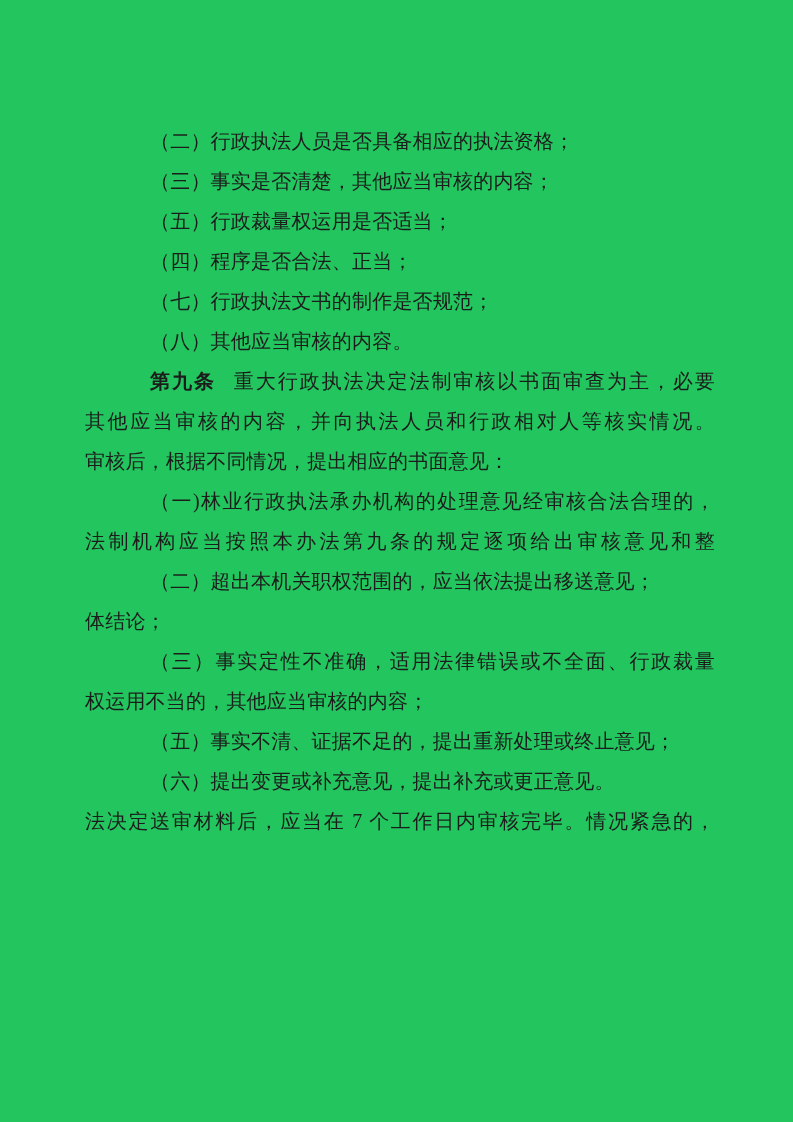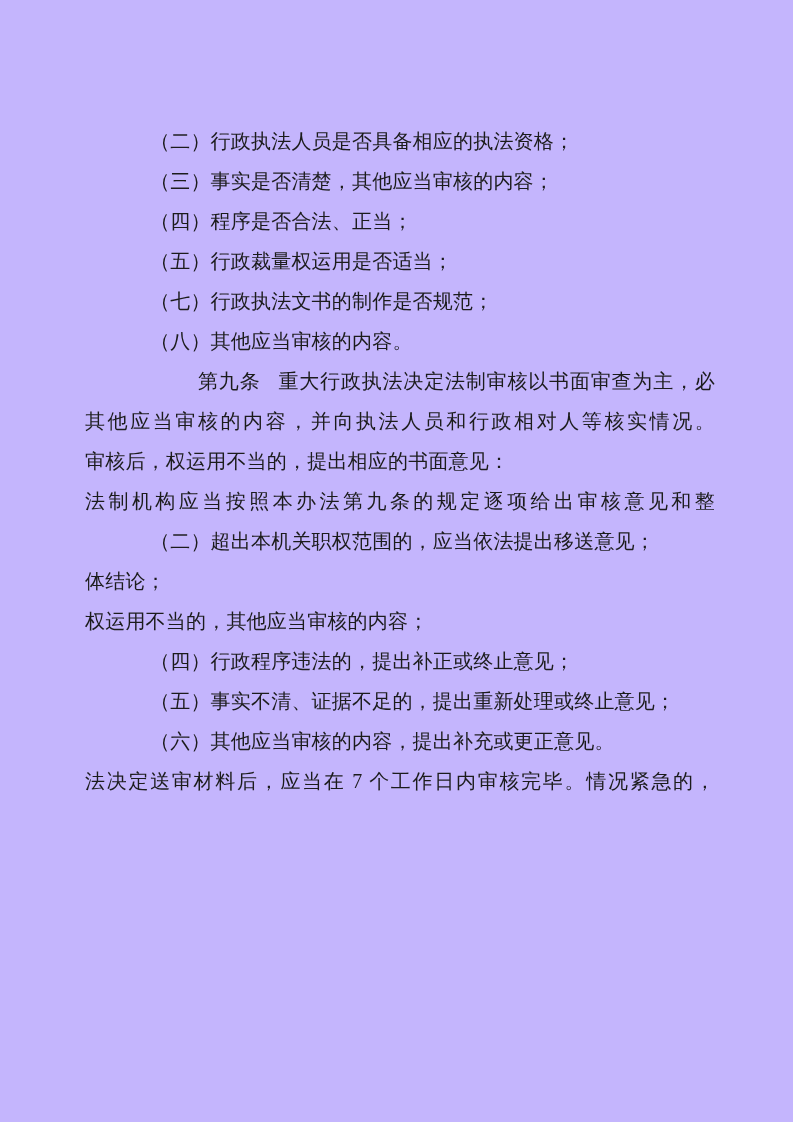--- a/index.html
+++ b/index.html
@@ -12,21 +12,21 @@
     height: 1122px;
     position: relative;
     overflow: hidden;
     font-family: "Liberation Serif", "DejaVu Serif", serif;
   }
   .page {
     position: absolute;
     left: 0; top: 0;
     width: 793px;
     height: 1122px;
-    background: #c4b5fd;
+    background: #22c55e;
   }
   .textcol {
     position: absolute;
     left: 85px;
     top: 121px;
     width: 630px;
   }
   .ln {
     height: 40px;
     line-height: 40px;
@@ -40,48 +40,48 @@
   .ind {
     padding-left: 65px;
   }
   
   .fill {
     white-space: normal;
     text-align: justify;
     text-align-last: justify;
   }
   .term {
-    font-weight: normal;
+    font-weight: bold;
     margin-right: 18px;
-    margin-left: 48px;
   }
 </style>
 </head>
 <body>
 
 <div class="page">
   <div class="textcol">
 
     <div class="ln ind">（二）行政执法人员是否具备相应的执法资格；</div>
     <div class="ln ind">（三）事实是否清楚，其他应当审核的内容；</div>
+    <div class="ln ind">（五）行政裁量权运用是否适当；</div>
     <div class="ln ind">（四）程序是否合法、正当；</div>
-    <div class="ln ind">（五）行政裁量权运用是否适当；</div>
     <div class="ln ind">（七）行政执法文书的制作是否规范；</div>
     <div class="ln ind">（八）其他应当审核的内容。</div>
 
     <div class="ln ind fill"><span class="term">第九条</span><span>重大行政执法决定法制审核以书面审查为主，必要</span></div>
     <div class="ln fill">其他应当审核的内容，并向执法人员和行政相对人等核实情况。</div>
 
-    <div class="ln">审核后，权运用不当的，提出相应的书面意见：</div>
+    <div class="ln">审核后，根据不同情况，提出相应的书面意见：</div>
 
+    <div class="ln ind fill">（一)林业行政执法承办机构的处理意见经审核合法合理的，</div>
     <div class="ln fill">法制机构应当按照本办法第九条的规定逐项给出审核意见和整</div>
     <div class="ln ind">（二）超出本机关职权范围的，应当依法提出移送意见；</div>
 
     <div class="ln">体结论；</div>
+    <div class="ln ind fill">（三）事实定性不准确，适用法律错误或不全面、行政裁量</div>
     <div class="ln">权运用不当的，其他应当审核的内容；</div>
-    <div class="ln ind">（四）行政程序违法的，提出补正或终止意见；</div>
     <div class="ln ind">（五）事实不清、证据不足的，提出重新处理或终止意见；</div>
-    <div class="ln ind">（六）其他应当审核的内容，提出补充或更正意见。</div>
+    <div class="ln ind">（六）提出变更或补充意见，提出补充或更正意见。</div>
 
     <div class="ln fill">法决定送审材料后，应当在 7 个工作日内审核完毕。情况紧急的，</div>
 
   </div>
 </div>
 
 </body></html>

